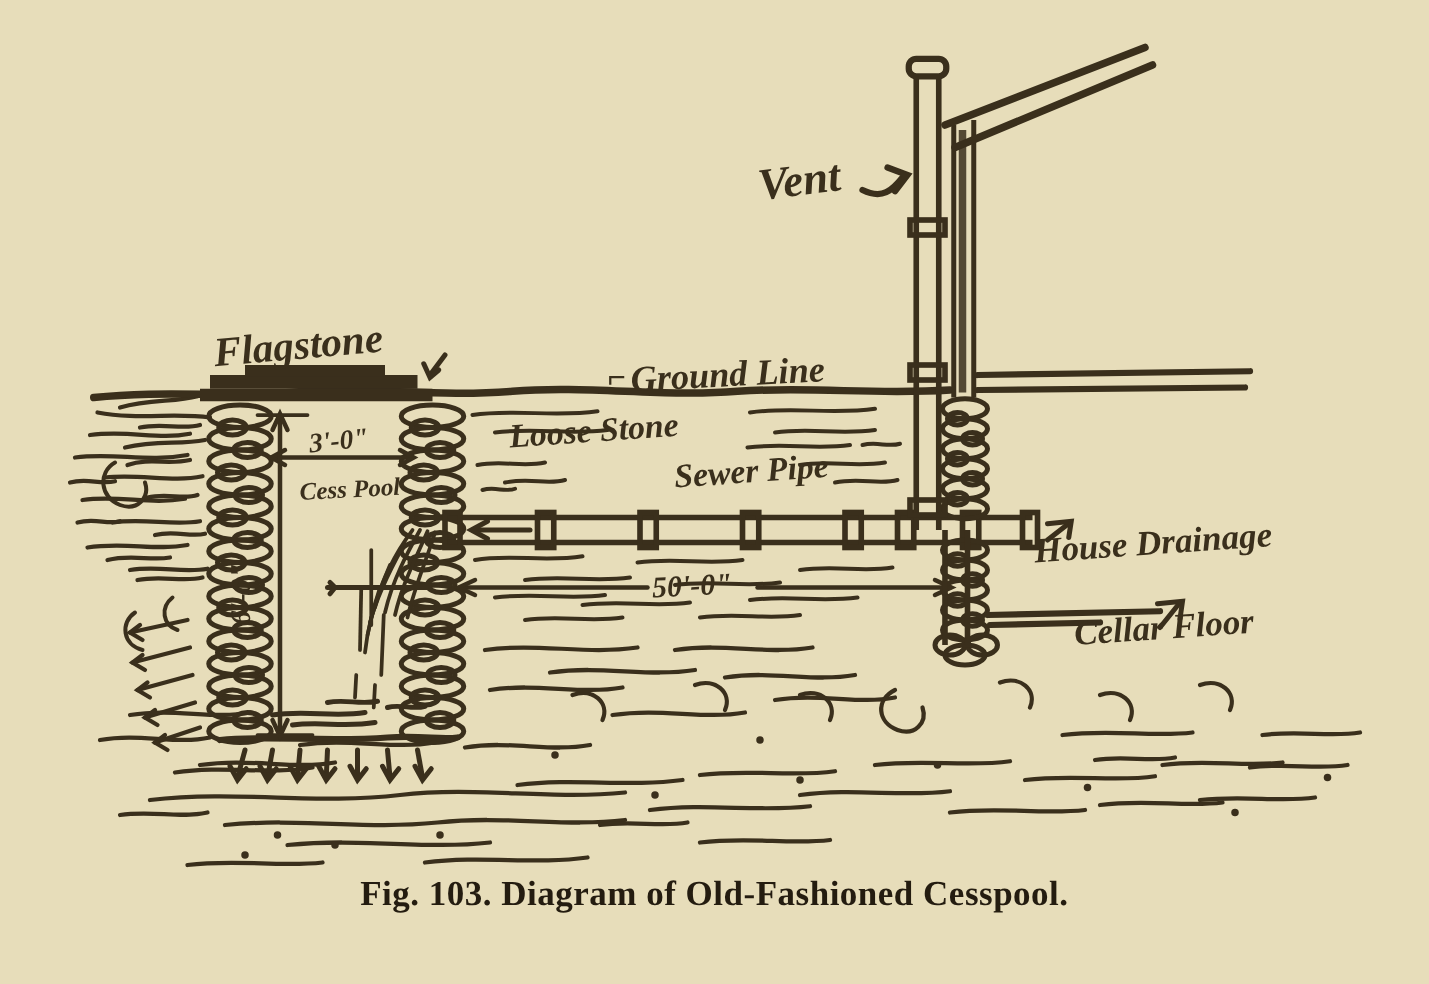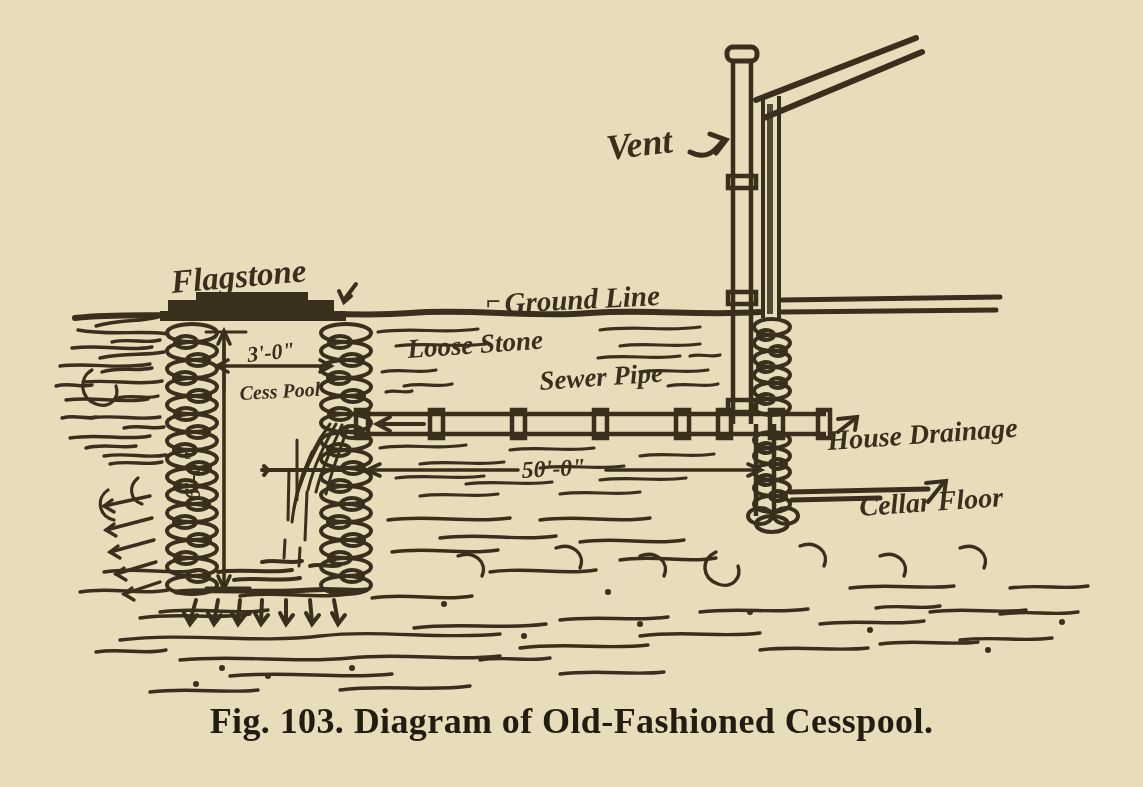--- a/index.html
+++ b/index.html
@@ -1,21 +1,21 @@
 <!DOCTYPE html>
 <html><head>
 <meta charset="utf-8">
 <style>
   html,body{margin:0;padding:0;background:#e7ddba;}
   body{width:1143px;height:787px;overflow:hidden;
        font-family:"Liberation Serif",serif;}
   #page{position:relative;width:1143px;height:787px;background:#e7ddba;}
   #fig{position:absolute;left:0;top:0;width:1143px;height:787px;}
   .cap{position:absolute;left:0;top:700px;width:1143px;text-align:center;
-       font-family:"Liberation Serif",serif;font-size:36px;font-weight:bold;
+       font-family:"Liberation Serif",serif;font-size:28px;font-weight:bold;
        color:#241c10;letter-spacing:.4px;}
 </style>
 </head>
 <body>
 
 <div id="page">
 
 <svg id="fig" viewBox="0 0 1143 787">
   <defs>
     <g id="stoneOval">

